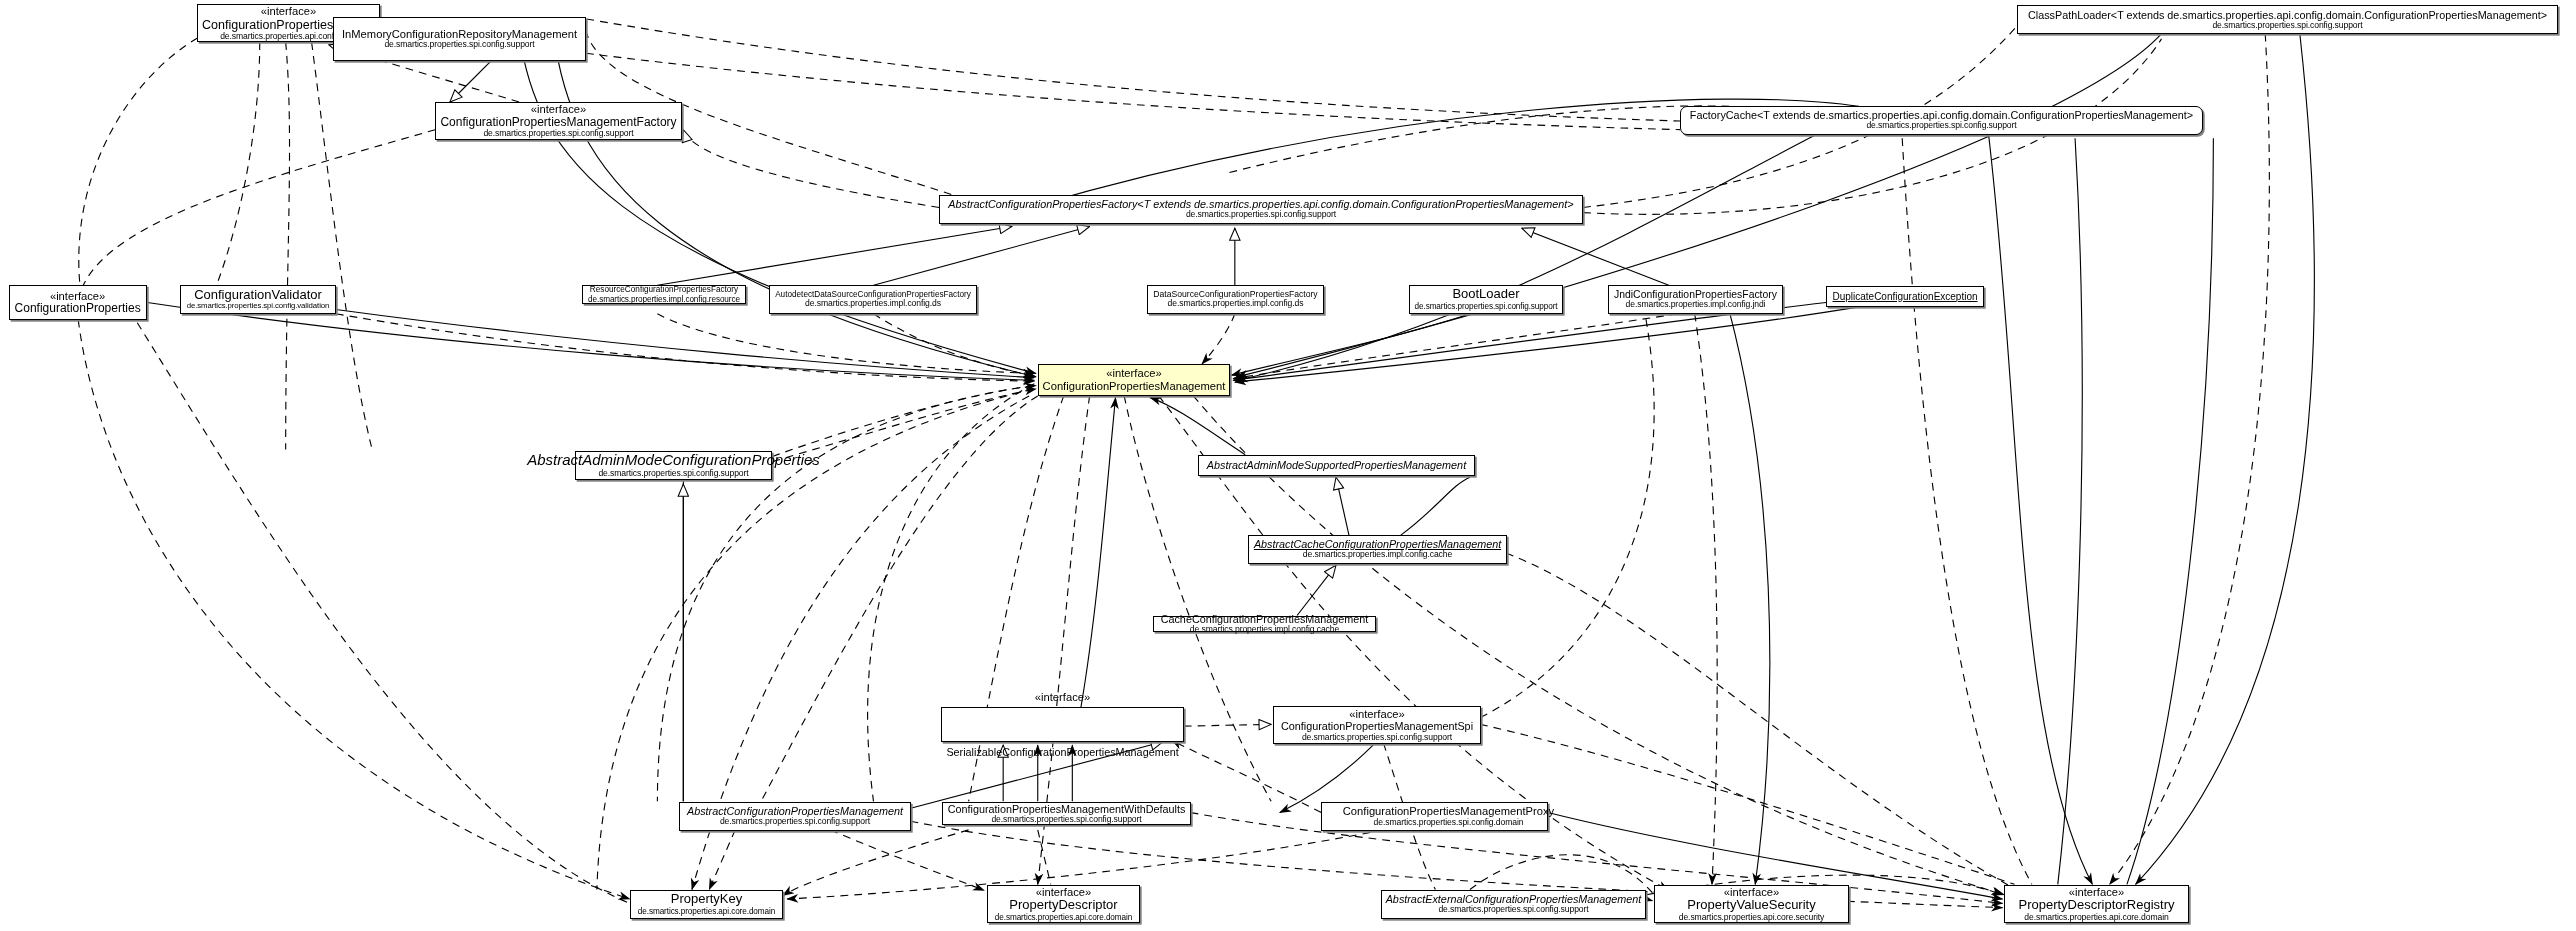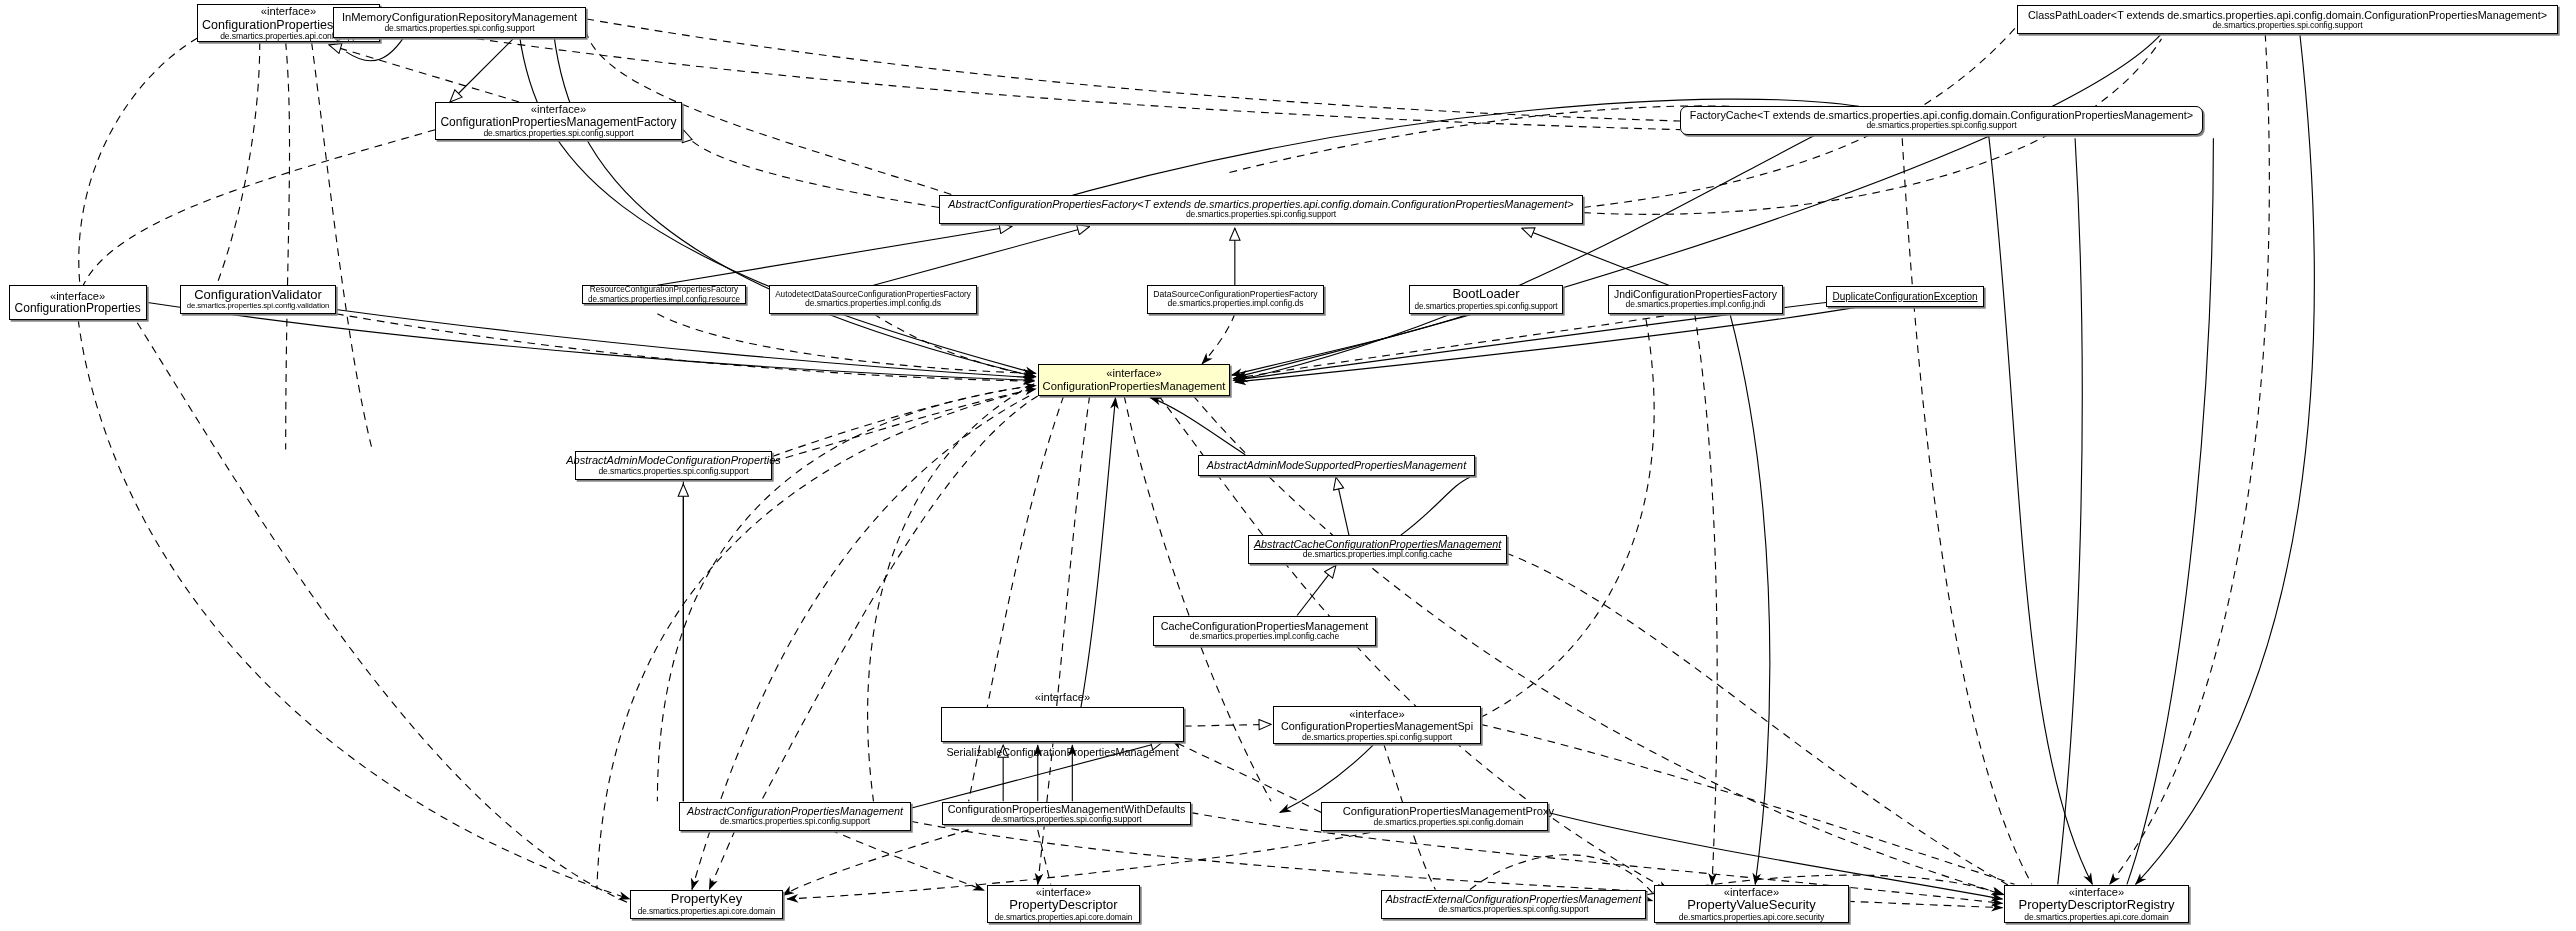--- a/index.html
+++ b/index.html
@@ -181,21 +181,21 @@
       <path d="M1831,246 C2100,260 2400,200 2500,45" stroke-dasharray="9,7"></path>
     </g>
   </svg>
 
   <div id="node-layer">
       <div class="node" style="left: 197px; top: 4.3px; width: 183px; height: 38px;">
         <div class="stereotype">«interface»</div>
         <div class="nodename" style="font-size: 12.5px;">ConfigurationPropertiesFactory</div>
         <div class="pkg">de.smartics.properties.api.config.app</div>
       </div>
-      <div class="node" style="left: 333px; top: 7px; width: 253px; height: 31px;">
+      <div class="node" style="left: 333px; top: 17px; width: 253px; height: 44px;">
         <div class="nodename" style="font-size: 11.2px;">InMemoryConfigurationRepositoryManagement</div>
         <div class="pkg">de.smartics.properties.spi.config.support</div>
       </div>
       <div class="node" style="left: 2017px; top: 5.2px; width: 541px; height: 28.5px;">
         <div class="nodename" style="font-size: 10.8px;">ClassPathLoader&lt;T extends de.smartics.properties.api.config.domain.ConfigurationPropertiesManagement&gt;</div>
         <div class="pkg">de.smartics.properties.spi.config.support</div>
       </div>
       <div class="node" style="left: 1680px; top: 106px; width: 523px; height: 28.5px; border-radius: 7px;">
         <div class="nodename" style="font-size: 10.8px;">FactoryCache&lt;T extends de.smartics.properties.api.config.domain.ConfigurationPropertiesManagement&gt;</div>
         <div class="pkg">de.smartics.properties.spi.config.support</div>
@@ -238,31 +238,31 @@
         <div class="pkg">de.smartics.properties.impl.config.jndi</div>
       </div>
       <div class="node" style="left: 1826px; top: 286px; width: 158px; height: 21px; text-decoration: underline;">
         <div class="nodename" style="font-size: 10px;">DuplicateConfigurationException</div>
       </div>
       <div class="node highlight" style="left: 1038px; top: 364px; width: 192px; height: 32px;">
         <div class="stereotype">«interface»</div>
         <div class="nodename" style="font-size: 11.2px;">ConfigurationPropertiesManagement</div>
       </div>
       <div class="node" style="left: 575px; top: 451px; width: 197px; height: 28.5px;">
-        <div class="nodename abstract" style="font-size: 11px;">AbstractAdminModeConfigurationProperties</div>
+        <div class="nodename abstract" style="font-size: 15px;">AbstractAdminModeConfigurationProperties</div>
         <div class="pkg">de.smartics.properties.spi.config.support</div>
       </div>
       <div class="node" style="left: 1198px; top: 455px; width: 277px; height: 21px;">
         <div class="nodename abstract" style="font-size: 10.8px;">AbstractAdminModeSupportedPropertiesManagement</div>
       </div>
       <div class="node" style="left: 1248px; top: 535px; width: 259px; height: 28.5px;">
         <div class="nodename abstract" style="font-size: 10.8px; text-decoration: underline;">AbstractCacheConfigurationPropertiesManagement</div>
         <div class="pkg">de.smartics.properties.impl.config.cache</div>
       </div>
-      <div class="node" style="left: 1153px; top: 616px; width: 223px; height: 30px; align-items: center;">
+      <div class="node" style="left: 1153px; top: 616px; width: 223px; height: 16px; align-items: center;">
         <div class="nodename" style="font-size: 10.8px;">CacheConfigurationPropertiesManagement</div>
         <div class="pkg">de.smartics.properties.impl.config.cache</div>
       </div>
       <div class="node" style="left: 941px; top: 707px; width: 243px; height: 35px;">
         <div class="stereotype">«interface»</div>
         <div class="nodename" style="font-size: 10.8px; margin-top: 43px;">SerializableConfigurationPropertiesManagement</div>
       </div>
       <div class="node" style="left: 1273px; top: 706px; width: 208px; height: 38px;">
         <div class="stereotype">«interface»</div>
         <div class="nodename" style="font-size: 10.8px;">ConfigurationPropertiesManagementSpi</div>

